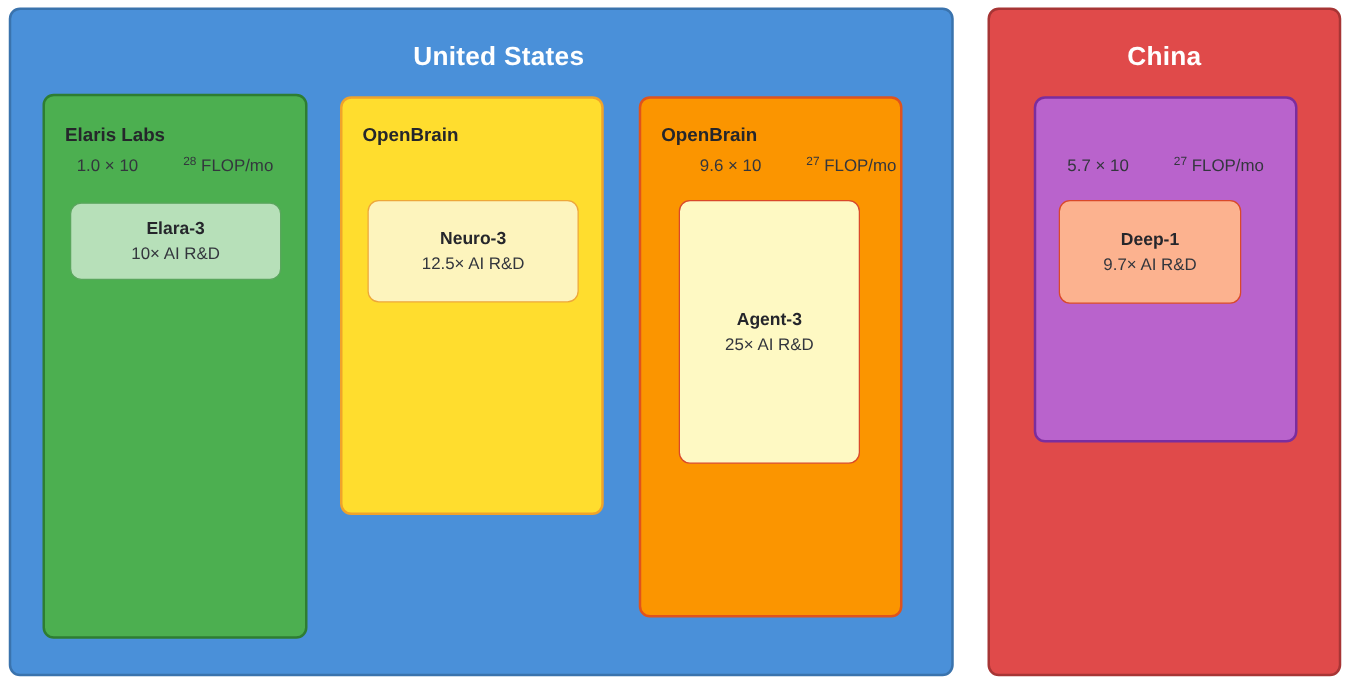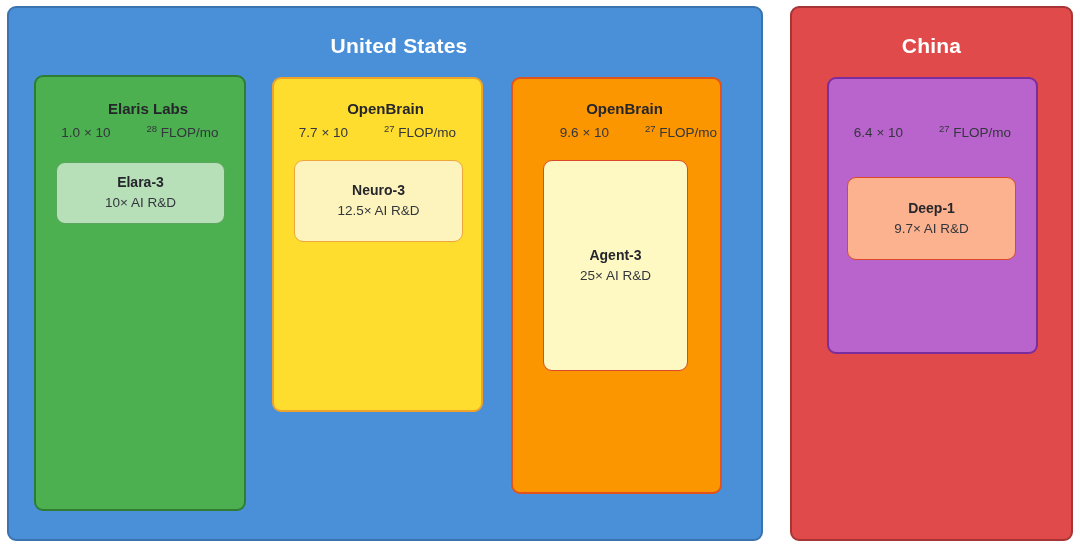--- a/index.html
+++ b/index.html
@@ -41,21 +41,21 @@
   }
 
   
   .company {
     border-width: 2px;
   }
   .company-name {
     position: absolute;
     left: 16px;
     right: 0;
-    text-align: center;
+    text-align: left;
     color: #25262b;
     font-size: 15px;
     font-weight: bold;
   }
   .company-compute {
     position: absolute;
     left: 0;
     right: 0;
     text-align: center;
     color: #33363d;
@@ -106,41 +106,40 @@
     <div class="company-name" style="top:23px;">Elaris Labs</div>
     <div class="company-compute" style="top:48px;"><span>1.0 × 10</span><sup>28</sup><span> FLOP/mo</span></div>
   </div>
   <div class="box model" style="left:56px; top:162px; width:169px; height:62px; background:#b7e0b9; border-color:#5aa65d;">
     <div class="model-name">Elara-3</div>
     <div class="model-rd">10× AI R&amp;D</div>
   </div>
 
   <div class="box company" style="left:272px; top:77px; width:211px; height:335px; background:#ffdd2e; border-color:#f0a32a;">
     <div class="company-name" style="top:21px;">OpenBrain</div>
-    <div class="company-compute" style="top:46px;"><span>7.7 × 10</span><sup>27</sup><span> FLOP/mo</span></div>
   </div>
   <div class="box model" style="left:294px; top:160px; width:169px; height:82px; background:#fdf4bd; border-color:#eda73a;">
     <div class="model-name">Neuro-3</div>
     <div class="model-rd">12.5× AI R&amp;D</div>
   </div>
 
   <div class="box company" style="left:511px; top:77px; width:211px; height:417px; background:#fb9500; border-color:#e0531c;">
     <div class="company-name" style="top:21px;">OpenBrain</div>
     <div class="company-compute" style="top:46px;padding-left:44px;"><span>9.6 × 10</span><sup>27</sup><span> FLOP/mo</span></div>
   </div>
   <div class="box model" style="left:543px; top:160px; width:145px; height:211px; background:#fef9c3; border-color:#d9492a;">
     <div class="model-name">Agent-3</div>
     <div class="model-rd">25× AI R&amp;D</div>
   </div>
 
   <div class="box country" style="left:790px; top:6px; width:283px; height:535px; background:#e04a4a; border-color:#a73535;">
     <div class="country-title" style="top:26px;">China</div>
   </div>
 
   <div class="box company" style="left:827px; top:77px; width:211px; height:277px; background:#b963cc; border-color:#7b2d9e;">
-    <div class="company-compute" style="top:46px;"><span>6.4 × 10</span><sup>27</sup><span> FLOP/mo</span></div>
+    <div class="company-compute" style="top:46px;"><span>5.7 × 10</span><sup>27</sup><span> FLOP/mo</span></div>
   </div>
-  <div class="box model" style="left:847px; top:160px; width:169px; height:83px; background:#fcb28f; border-color:#d9492a;margin-top:17px;">
+  <div class="box model" style="left:847px; top:160px; width:146px; height:83px; background:#fcb28f; border-color:#d9492a;">
     <div class="model-name">Deep-1</div>
     <div class="model-rd">9.7× AI R&amp;D</div>
   </div>
 
 </div>
 
 </body></html>

